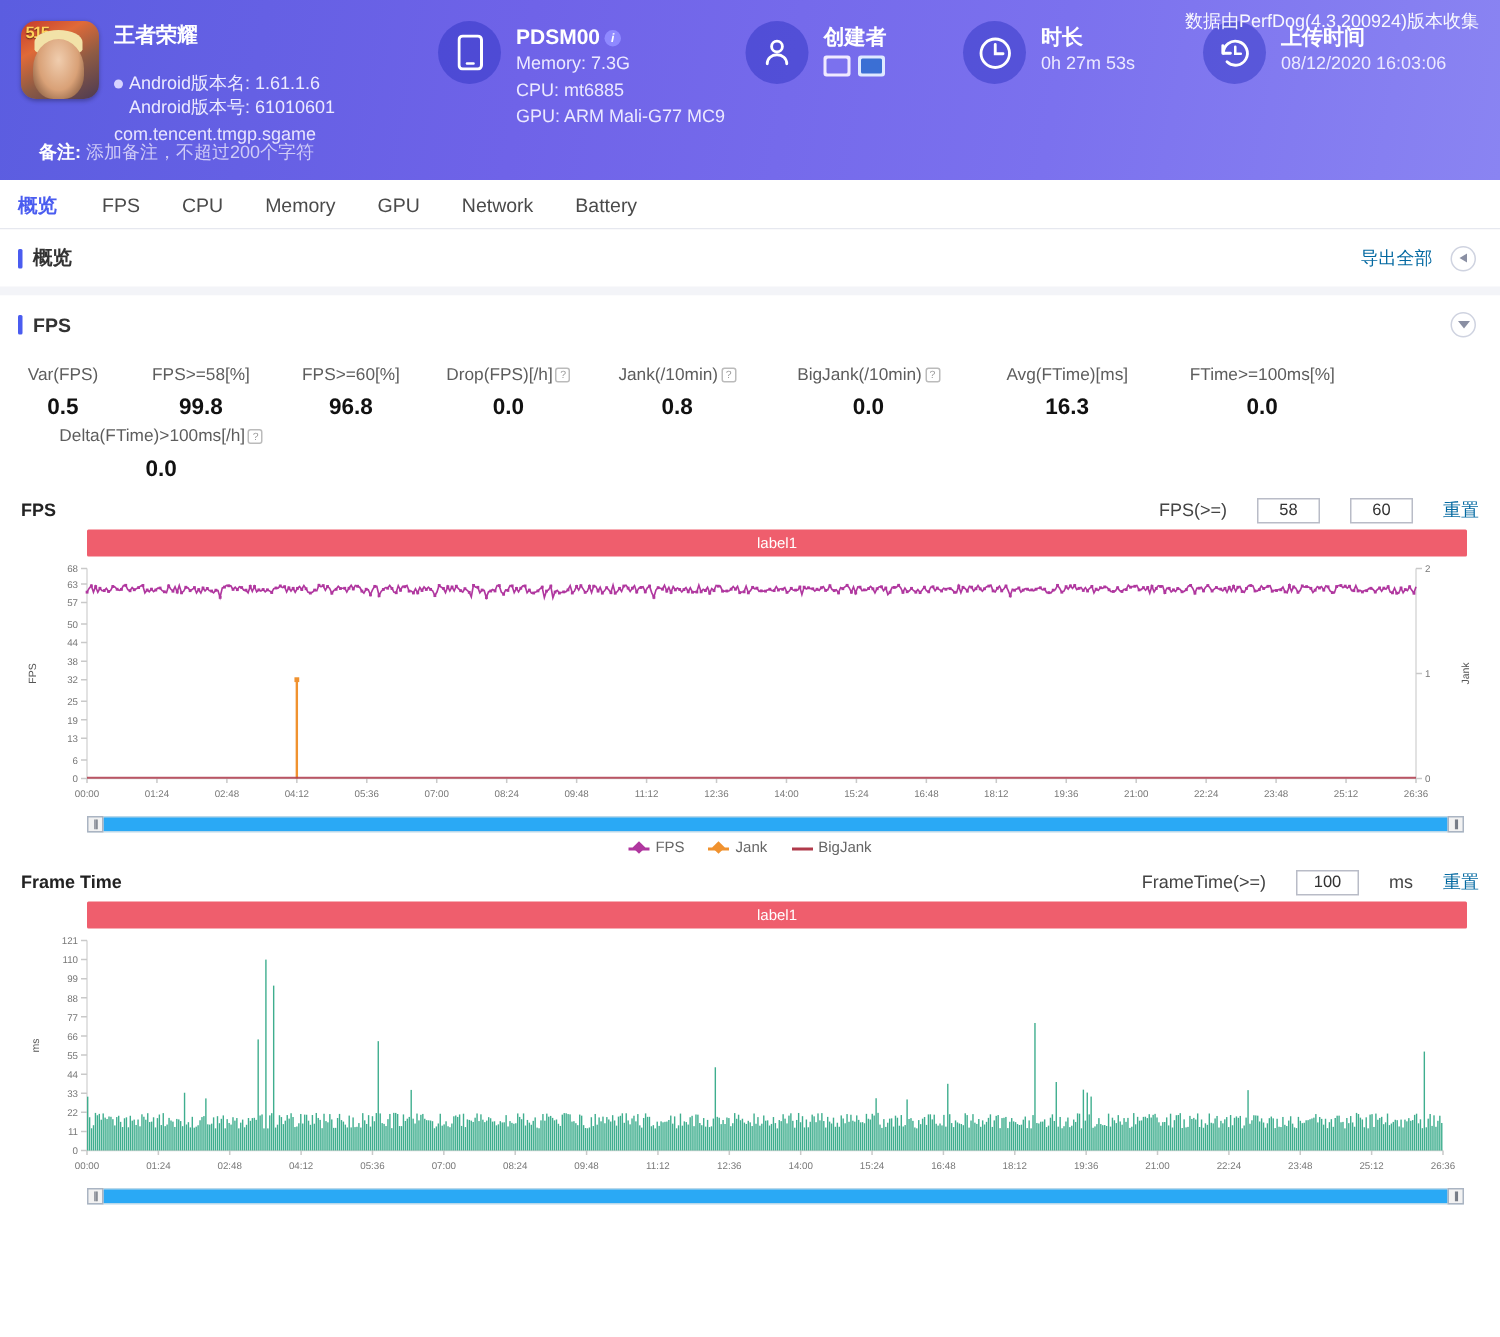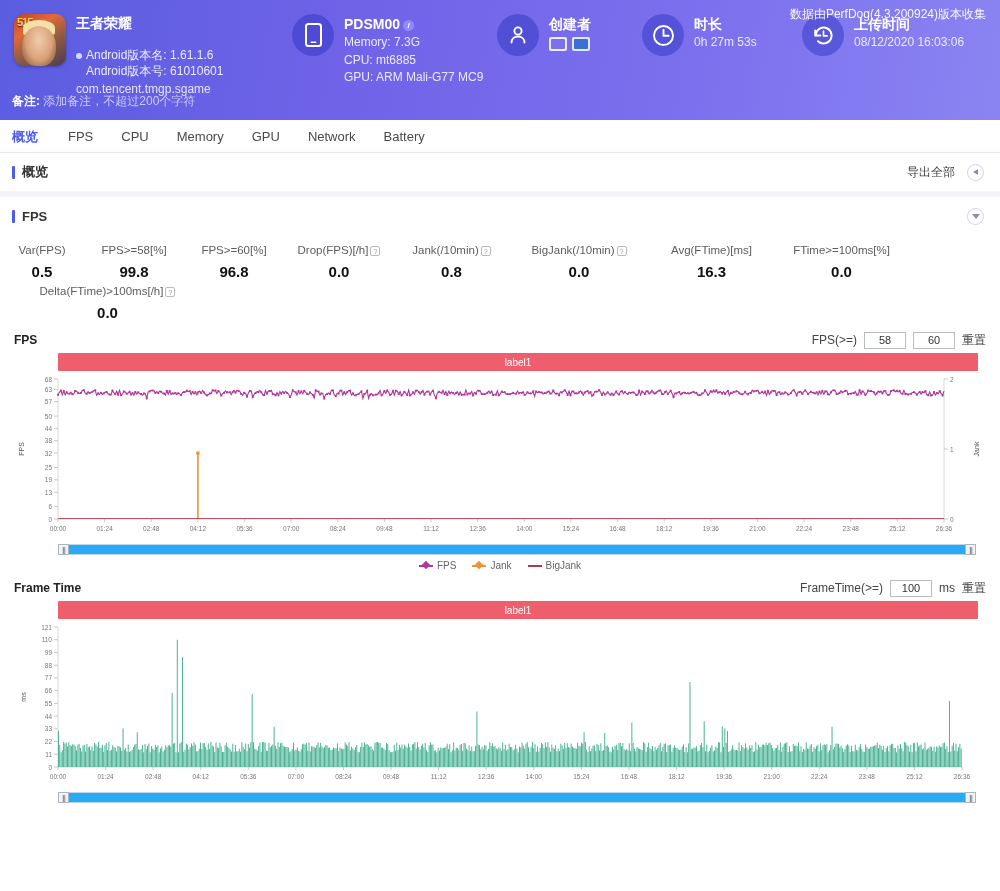--- a/index.html
+++ b/index.html
@@ -74,21 +74,21 @@
   .mini-badge { width:18px; height:14px; border-radius:2px; background:#f0eaff; position:relative; overflow:hidden;}
   .mini-badge.b2 { background:#dfe9ff; }
   .mini-badge i { position:absolute; inset:2px; background:#7b71ee; border-radius:1px; }
   .mini-badge.b2 i { background:#3b6fd4; }
 
   .perfdog-note {
     position:absolute; right:14px; top:6px;
     font-size:12px; color:#ffffff; opacity:.95; white-space:nowrap;
   }
   .remark {
-    position:absolute; left:12px; bottom:10px; font-size:12px; white-space:nowrap;
+    position:absolute; left:26px; bottom:10px; font-size:12px; white-space:nowrap;
   }
   .remark b { font-weight:bold; color:#fff; }
   .remark span { color:#cfcbf7; }
 
   .info-i {
     display:inline-block; width:11px; height:11px; border-radius:50%;
     background:#8f89ff; color:#fff; font-size:8px; line-height:11px;
     text-align:center; vertical-align:middle; margin-left:3px;
     font-style:italic; font-weight:bold;
   }
@@ -110,21 +110,21 @@
   .section-head {
     height:38px; display:flex; align-items:center; justify-content:space-between;
     padding:0 16px 0 12px; background:#fff;
   }
   .sec-title { display:flex; align-items:center; font-size:13px; font-weight:bold; color:#333; }
   .sec-title:before {
     content:""; display:inline-block; width:3px; height:13px;
     background:#4a5cf0; margin-right:7px; border-radius:1px;
   }
   .sec-right { display:flex; align-items:center; gap:12px; }
-  .link { color:#404040; font-size:12px; cursor:pointer; }
+  .link { color:#0369a1; font-size:12px; cursor:pointer; }
   .round-btn {
     width:17px; height:17px; border-radius:50%; border:1px solid #cfd3e0;
     display:flex; align-items:center; justify-content:center; cursor:pointer;
     background:#fff;
   }
   .round-btn .tri { width:0;height:0; }
   .tri-left { border-top:3.5px solid transparent;border-bottom:3.5px solid transparent;border-right:5px solid #8a8fa3; }
   .tri-down { border-left:4px solid transparent;border-right:4px solid transparent;border-top:5px solid #8a8fa3; }
 
   
@@ -138,21 +138,21 @@
   .q-icon {
     display:inline-block; width:10px;height:10px; border:1px solid #bbb; color:#999;
     font-size:7px; line-height:9px; text-align:center; border-radius:2px; margin-left:2px;
     vertical-align:middle;
   }
 
   
   .chart-block { padding:0 14px 4px 14px; position:relative; }
   .chart-head { display:flex; align-items:center; justify-content:space-between; height:26px; }
   .chart-name { font-size:12px; font-weight:bold; color:#222; }
-  .chart-ctrl { display:flex; align-items:center; gap:7px; font-size:12px; color:#444; }
+  .chart-ctrl { display:flex; align-items:center; gap:20px; font-size:12px; color:#444; }
   .num-input {
     width:42px; height:17px; border:1px solid #b9bcc7; background:#fff;
     text-align:center; font-size:11px; color:#333; line-height:15px;
     font-family:"Liberation Sans", sans-serif;
   }
   .label-bar {
     height:18px; background:#ef5e6d; border-radius:1px;
     display:flex; align-items:center; justify-content:center;
     color:#fff; font-size:10px; margin:0 0 0 44px; width:calc(100% - 52px);
   }

